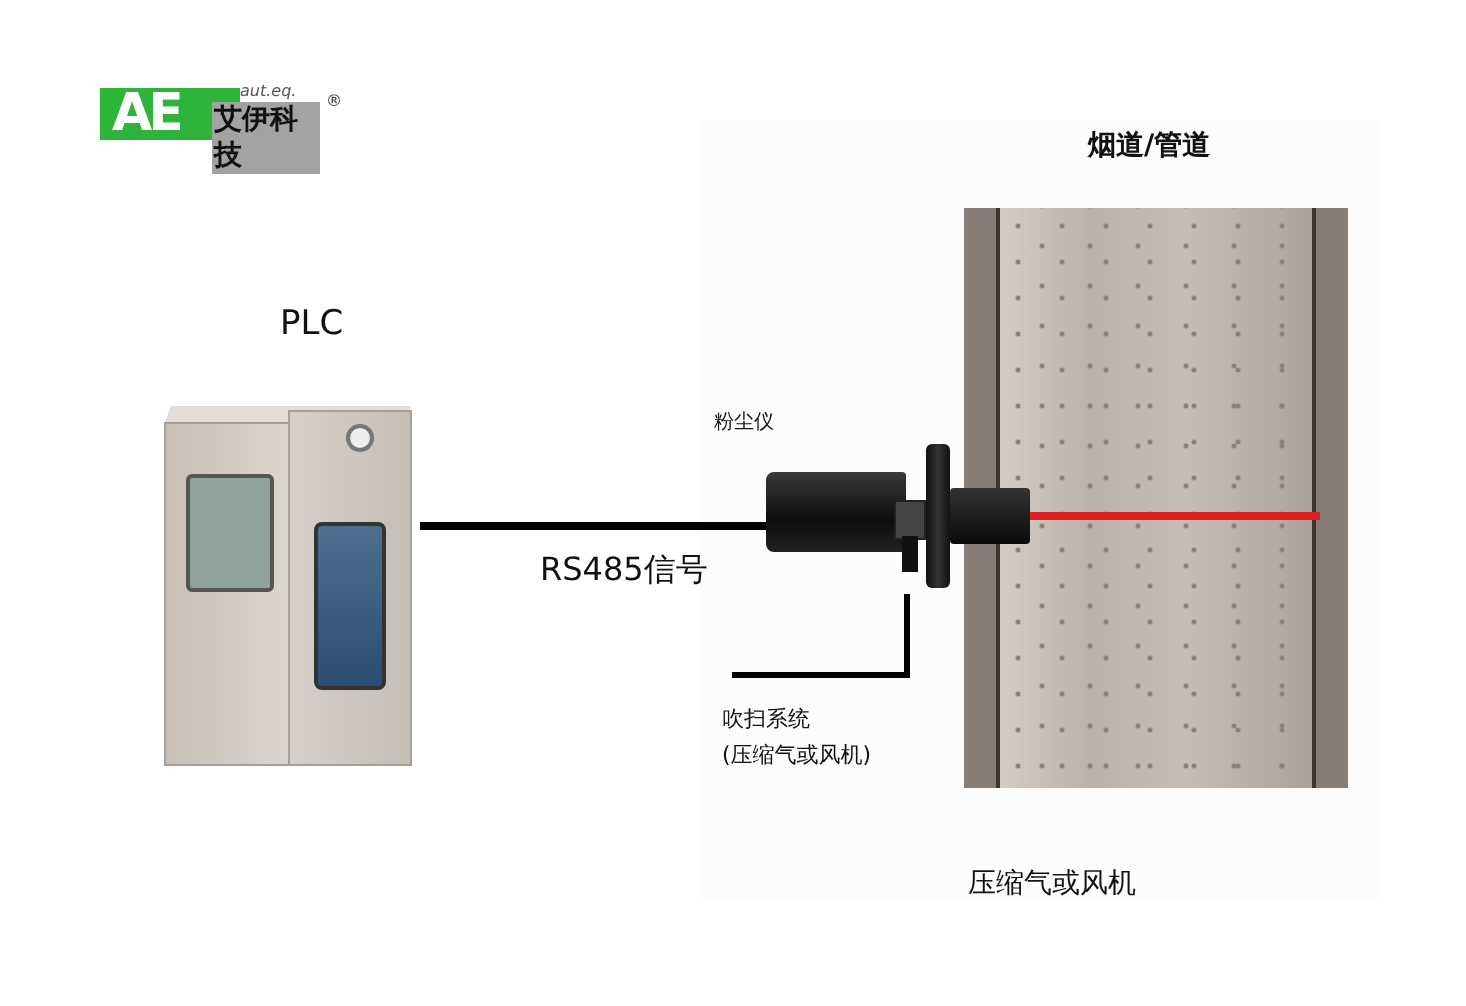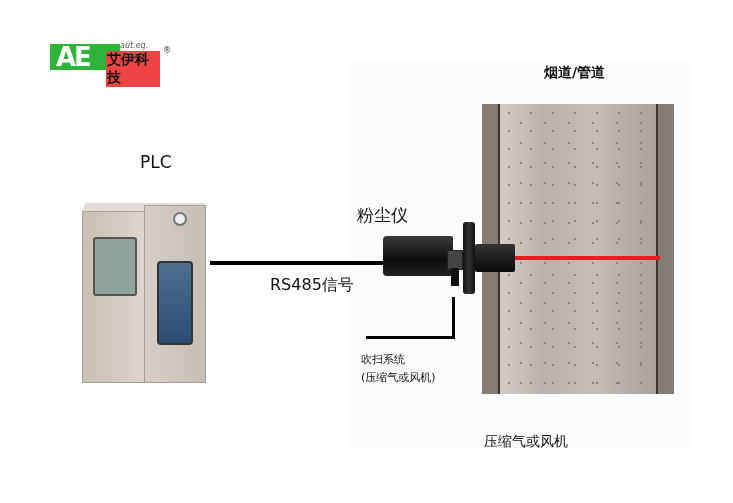--- a/index.html
+++ b/index.html
@@ -3,21 +3,21 @@
 <meta charset="utf-8">
 <style>
   html, body { margin:0; padding:0; background:#ffffff; }
   body { width:733px; height:503px; position:relative; overflow:hidden; font-family:"DejaVu Sans", sans-serif; color:#111; }
   .abs { position:absolute; }
   .panel { left:350px; top:60px; width:340px; height:390px; background:#fcfcfc; border-radius:4px; }
   .logo { left:50px; top:44px; width:110px; height:34px; }
   .logo-box { position:absolute; left:0; top:0; width:70px; height:26px; background:#2fb43a; }
   .logo-ae { position:absolute; left:6px; top:-2px; font:bold 26px "DejaVu Sans", sans-serif; color:#fff; letter-spacing:-2px; }
   .logo-sub { position:absolute; left:70px; top:-3px; font:italic 8px "DejaVu Sans", sans-serif; color:#555; }
-  .logo-cn { position:absolute; left:56px; top:7px; font:bold 14px "DejaVu Sans", sans-serif; color:#111; background:#ef4444; padding:0 1px; }
+  .logo-cn { position:absolute; left:56px; top:7px; font:bold 14px "DejaVu Sans", sans-serif; color:#111; background:#a3a3a3; padding:0 1px; }
   .logo-reg { position:absolute; left:113px; top:2px; font-size:8px; color:#333; }
   .label { font-size:13px; color:#111; white-space:nowrap; }
   .plc-label { left:140px; top:152px; font-size:17px; font-family:"DejaVu Sans", sans-serif; }
   .cabinet { left:82px; top:203px; width:128px; height:180px; }
   .cab-left { position:absolute; left:0; top:8px; width:62px; height:170px; background:linear-gradient(90deg,#c8bfb5,#ddd6cf); border:1px solid #a79f97; }
   .cab-right { position:absolute; left:62px; top:2px; width:60px; height:176px; background:linear-gradient(90deg,#d7d0c9,#c5beb6); border:1px solid #a79f97; }
   .cab-top { position:absolute; left:2px; top:0; width:120px; height:8px; background:#e3ddd7; transform:skewX(-20deg); }
   .cab-window1 { position:absolute; left:10px; top:25px; width:40px; height:55px; background:#8fa39a; border:2px solid #555; border-radius:3px; }
   .cab-window2 { position:absolute; left:72px; top:55px; width:32px; height:80px; background:linear-gradient(180deg,#4d6f90,#2b4d73); border:2px solid #333; border-radius:4px; }
   .cab-gauge { position:absolute; left:92px; top:8px; width:10px; height:10px; border-radius:50%; background:#eee; border:2px solid #777; }
@@ -25,21 +25,21 @@
   .rs485-label { left:270px; top:275px; font-size:16px; }
   .duct-label { left:544px; top:64px; font-size:14px;font-weight:bold; }
   .duct-wall-l { left:482px; top:104px; width:16px; height:290px; background:#857c75; border-right:2px solid #3a3532; }
   .duct-wall-r { left:656px; top:104px; width:16px; height:290px; background:#857c75; border-left:2px solid #3a3532; }
   .duct-body { left:498px; top:104px; width:158px; height:290px;
     background:
       radial-gradient(circle,#8a817a 1px,transparent 1.5px) 0 0/22px 18px,
       radial-gradient(circle,#8a817a 1px,transparent 1.5px) 11px 9px/24px 20px,
       linear-gradient(90deg,#d5cec7,#b9b1aa 30%,#c5bdb6 60%,#aaa29b); }
   .laser { left:510px; top:256px; width:150px; height:4px; background:#e02020; }
-  .instrument-label { left:357px; top:204px; font-size:17px; }
+  .instrument-label { left:357px; top:204px; font-size:10px; }
   .inst-body { left:383px; top:236px; width:70px; height:40px; background:linear-gradient(180deg,#3a3a3a,#0d0d0d 60%,#222); border-radius:4px 2px 2px 4px; }
   .inst-box { left:447px; top:250px; width:14px; height:18px; background:#444; border:1px solid #222; }
   .inst-stem { left:451px; top:268px; width:8px; height:18px; background:#111; }
   .inst-flange { left:463px; top:222px; width:12px; height:72px; background:linear-gradient(90deg,#111,#333,#111); border-radius:3px; }
   .inst-probe { left:475px; top:244px; width:40px; height:28px; background:linear-gradient(180deg,#333,#0a0a0a); border-radius:2px; }
   .purge-v { left:452px; top:297px; width:3px; height:42px; background:#000; }
   .purge-h { left:366px; top:336px; width:89px; height:3px; background:#000; }
   .purge-label { left:361px; top:351px; font-size:11px; line-height:18px; }
   .caption { left:484px; top:433px; font-size:14px; }
 </style>

